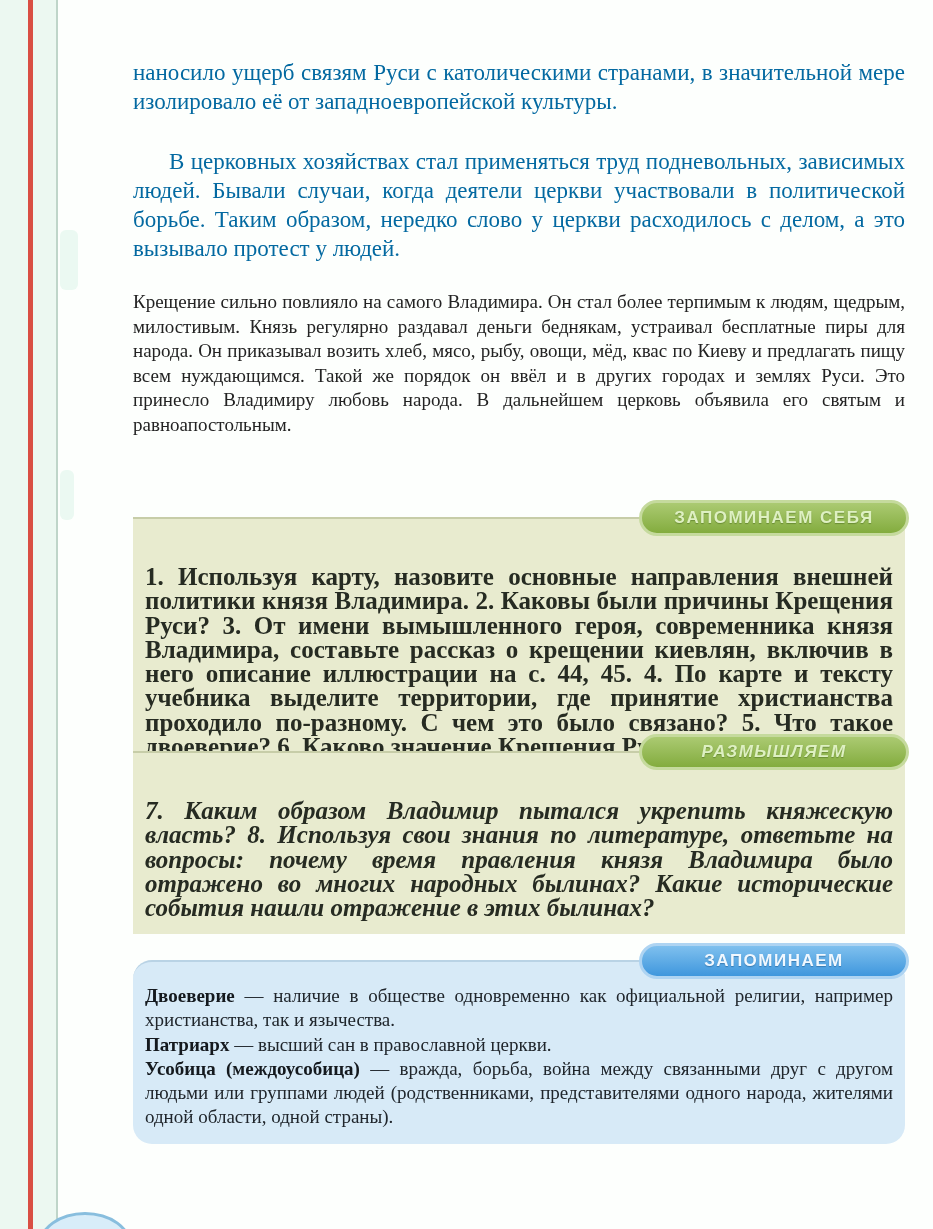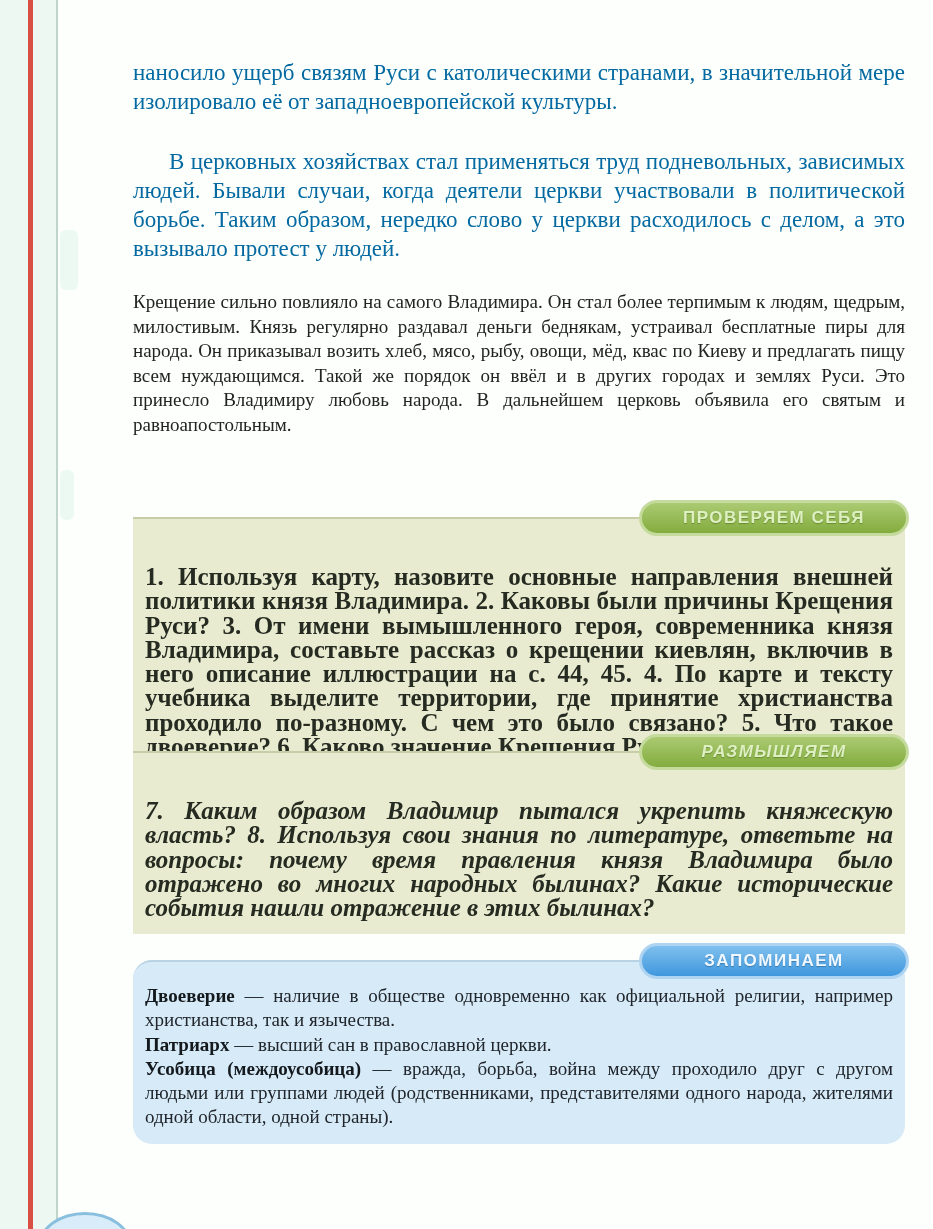--- a/index.html
+++ b/index.html
@@ -55,33 +55,33 @@
   <div class="mint-smudge" style="left:60px;top:230px;width:18px;height:60px;"></div>
   <div class="mint-smudge" style="left:60px;top:470px;width:14px;height:50px;"></div>
   <div class="edge-line"></div>
   <div class="red-stripe"></div>
 
   <div class="para large" style="top:58px;">наносило ущерб связям Руси с католическими странами, в значительной мере изолировало её от западноевропейской культуры.</div>
   <div class="para large indent" style="top:147px;">В церковных хозяйствах стал применяться труд подневольных, зависимых людей. Бывали случаи, когда деятели церкви участвовали в политической борьбе. Таким образом, нередко слово у церкви расходилось с делом, а это вызывало протест у людей.</div>
   <div class="para small" style="top:290px;">Крещение сильно повлияло на самого Владимира. Он стал более терпимым к людям, щедрым, милостивым. Князь регулярно раздавал деньги беднякам, устраивал бесплатные пиры для народа. Он приказывал возить хлеб, мясо, рыбу, овощи, мёд, квас по Киеву и предлагать пищу всем нуждающимся. Такой же порядок он ввёл и в других городах и землях Руси. Это принесло Владимиру любовь народа. В дальнейшем церковь объявила его святым и равноапостольным.</div>
 
   <div class="section green" style="top:517px;min-height:216px;">
-    <div class="pill green">ПРОВЕРЯЕМ СЕБЯ</div>
+    <div class="pill green">ЗАПОМИНАЕМ СЕБЯ</div>
     <div class="section-text">1. Используя карту, назовите основные направления внешней политики князя Владимира. 2. Каковы были причины Крещения Руси? 3. От имени вымышленного героя, современника князя Владимира, составьте рассказ о крещении киевлян, включив в него описание иллюстрации на с. 44, 45. 4. По карте и тексту учебника выделите территории, где принятие христианства проходило по-разному. С чем это было связано? 5. Что такое двоеверие? 6. Каково значение Крещения Руси?</div>
   </div>
 
   <div class="section green" style="top:751px;min-height:155px;font-style:italic;">
     <div class="pill green">РАЗМЫШЛЯЕМ</div>
     <div class="section-text">7. Каким образом Владимир пытался укрепить княжескую власть? 8. Используя свои знания по литературе, ответьте на вопросы: почему время правления князя Владимира было отражено во многих народных былинах? Какие исторические события нашли отражение в этих былинах?</div>
   </div>
 
   <div class="section blue" style="top:960px;min-height:183px;padding-top:22px;">
     <div class="pill blue">ЗАПОМИНАЕМ</div>
     <div class="def"><b>Двоеверие</b><span> — наличие в обществе одновременно как официальной религии, например христианства, так и язычества.</span></div>
     <div class="def"><b>Патриарх</b><span> — высший сан в православной церкви.</span></div>
-    <div class="def"><b>Усобица (междоусобица)</b><span> — вражда, борьба, война между проходило друг с другом людьми или группами людей (родственниками, представителями одного народа, жителями одной области, одной страны).</span></div>
+    <div class="def"><b>Усобица (междоусобица)</b><span> — вражда, борьба, война между связанными друг с другом людьми или группами людей (родственниками, представителями одного народа, жителями одной области, одной страны).</span></div>
   </div>
 
   <div class="page-badge">
     <span>46</span>
   </div>
 
 </div>
 
 </body></html>

